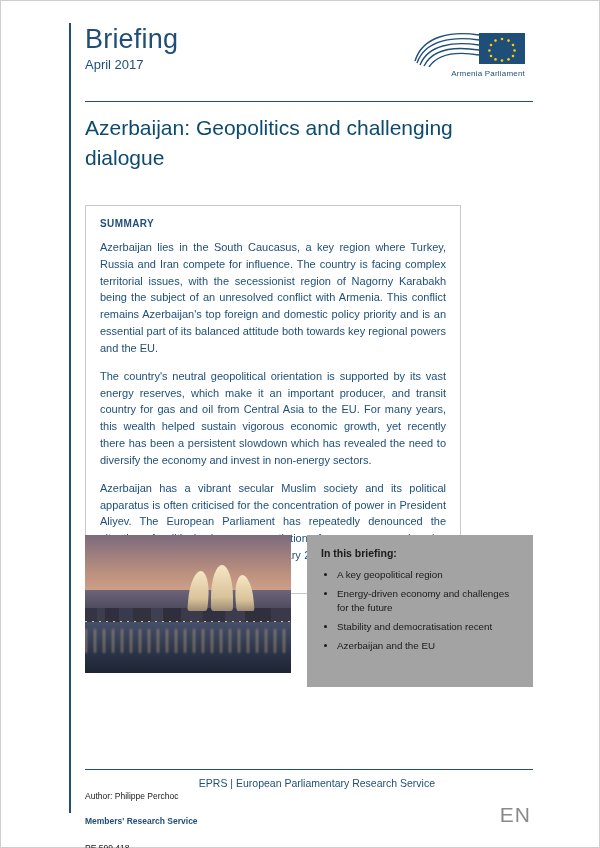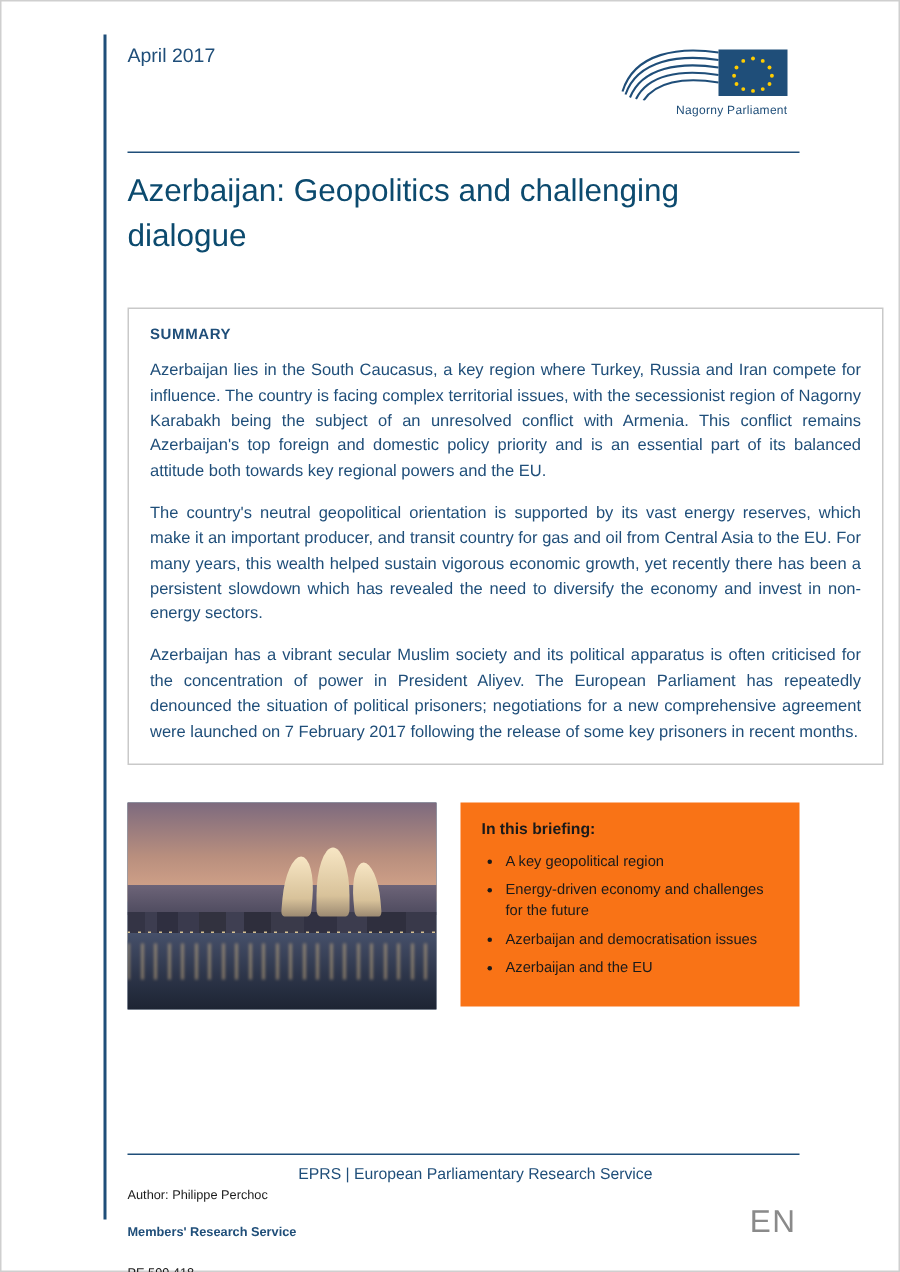--- a/index.html
+++ b/index.html
@@ -105,21 +105,21 @@
     color: #0c4a6e;
     line-height: 1.45;
     font-weight: normal;
   }
 
   
   .summary {
     position: absolute;
     left: 84px;
     top: 204px;
-    width: 504px;
+    width: 376px;
     box-sizing: border-box;
     border: 1px solid #c9c9c9;
     padding: 12px 14px 12px 14px;
     background: #ffffff;
   }
   .summary h3 {
     margin: 0 0 10px 0;
     font-size: 10px;
     font-weight: bold;
     color: #1f4e79;
@@ -182,23 +182,23 @@
         #32323f 48px 66px, #3f3f52 66px 78px, #2e2e3c 78px 96px, #3a3a4a 96px 118px,
         #313142 118px 140px, #3c3c4e 140px 160px, #2f2f3e 160px 186px, #39394a 186px 206px);
   }
 
   
   .briefing-box {
     position: absolute;
     left: 306px;
     top: 534px;
     width: 226px;
-    height: 136px;
+    height: 152px;
     box-sizing: border-box;
-    background: #f97316;
+    background: #a3a3a3;
     padding: 12px 14px;
   }
   .briefing-box h4 {
     margin: 0 0 9px 0;
     font-size: 10.5px;
     font-weight: bold;
     color: #1a1a1a;
   }
   .briefing-box ul {
     margin: 0;
@@ -258,20 +258,21 @@
   }
 </style>
 </head>
 <body>
 
 <div class="page">
 
   <div class="left-rule"></div>
 
   <div class="header">
+    <div class="briefing-title">Briefing</div>
     <div class="briefing-date">April 2017</div>
 
     <div class="ep-logo">
       <svg class="swoosh" viewBox="0 0 70 36">
         <g fill="none" stroke="#1f4e79" stroke-width="1.4">
           <path d="M2 30 C 10 4, 40 0, 66 4"></path>
           <path d="M4 32 C 12 9, 40 5, 66 9"></path>
           <path d="M7 34 C 15 14, 40 10, 66 14"></path>
           <path d="M11 35 C 19 19, 40 15, 66 19"></path>
           <path d="M16 36 C 24 24, 42 20, 66 24"></path>
@@ -288,21 +289,21 @@
             <circle cx="29.5" cy="26.4" r="1.3"></circle>
             <circle cx="23" cy="27.6" r="1.3"></circle>
             <circle cx="16.5" cy="26.4" r="1.3"></circle>
             <circle cx="12" cy="23" r="1.3"></circle>
             <circle cx="10.4" cy="17.5" r="1.3"></circle>
             <circle cx="12" cy="12" r="1.3"></circle>
             <circle cx="16.5" cy="7.6" r="1.3"></circle>
           </g>
         </svg>
       </div>
-      <div class="logo-text">Nagorny Parliament</div>
+      <div class="logo-text">Armenia Parliament</div>
     </div>
   </div>
 
   <div class="header-rule"></div>
 
   <div class="doc-title">Azerbaijan: Geopolitics and challenging dialogue</div>
 
   <div class="summary">
     <h3>SUMMARY</h3>
     <p>Azerbaijan lies in the South Caucasus, a key region where Turkey, Russia and Iran compete for influence. The country is facing complex territorial issues, with the secessionist region of Nagorny Karabakh being the subject of an unresolved conflict with Armenia. This conflict remains Azerbaijan's top foreign and domestic policy priority and is an essential part of its balanced attitude both towards key regional powers and the EU.</p>
@@ -320,21 +321,21 @@
     <div class="lights"></div>
     <div class="water"></div>
     <div class="reflect"></div>
   </div>
 
   <div class="briefing-box">
     <h4>In this briefing:</h4>
     <ul>
       <li>A key geopolitical region</li>
       <li>Energy-driven economy and challenges for the future</li>
-      <li>Azerbaijan and democratisation issues</li>
+      <li>Stability and democratisation recent</li>
       <li>Azerbaijan and the EU</li>
     </ul>
   </div>
 
   <div class="footer-rule"></div>
   <div class="footer">
     <div class="line1">EPRS | European Parliamentary Research Service</div>
     <div class="line2">Author: Philippe Perchoc</div>
     <div class="line3">Members' Research Service</div>
     <div class="line4">PE 599.418</div>

